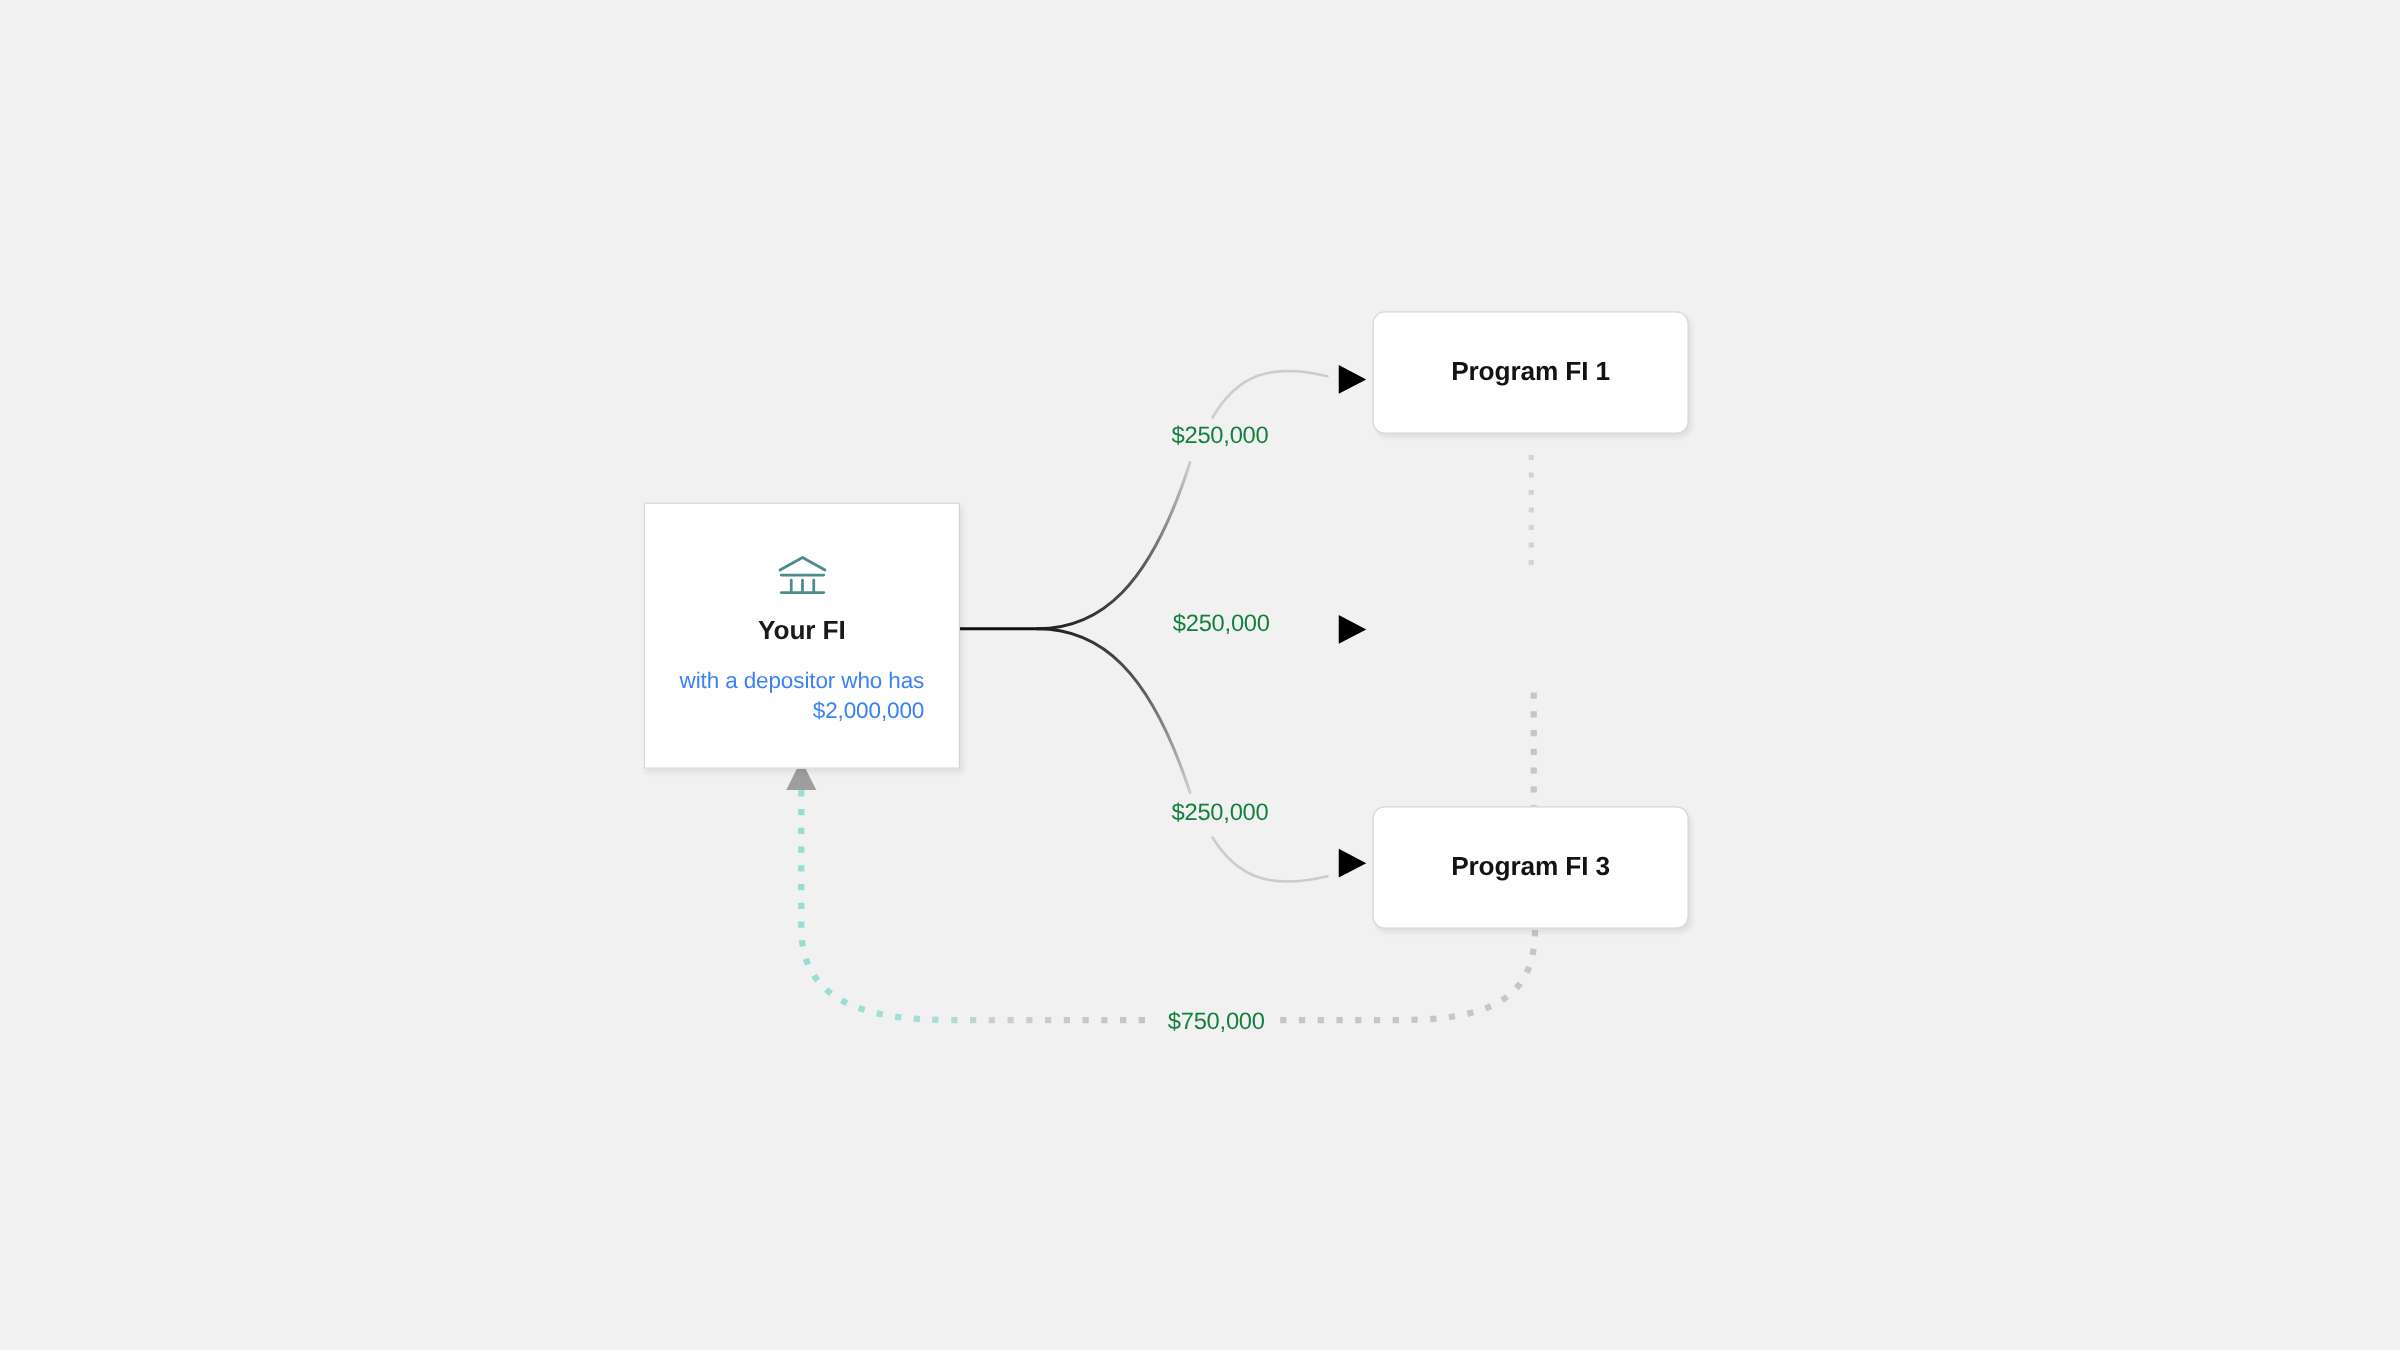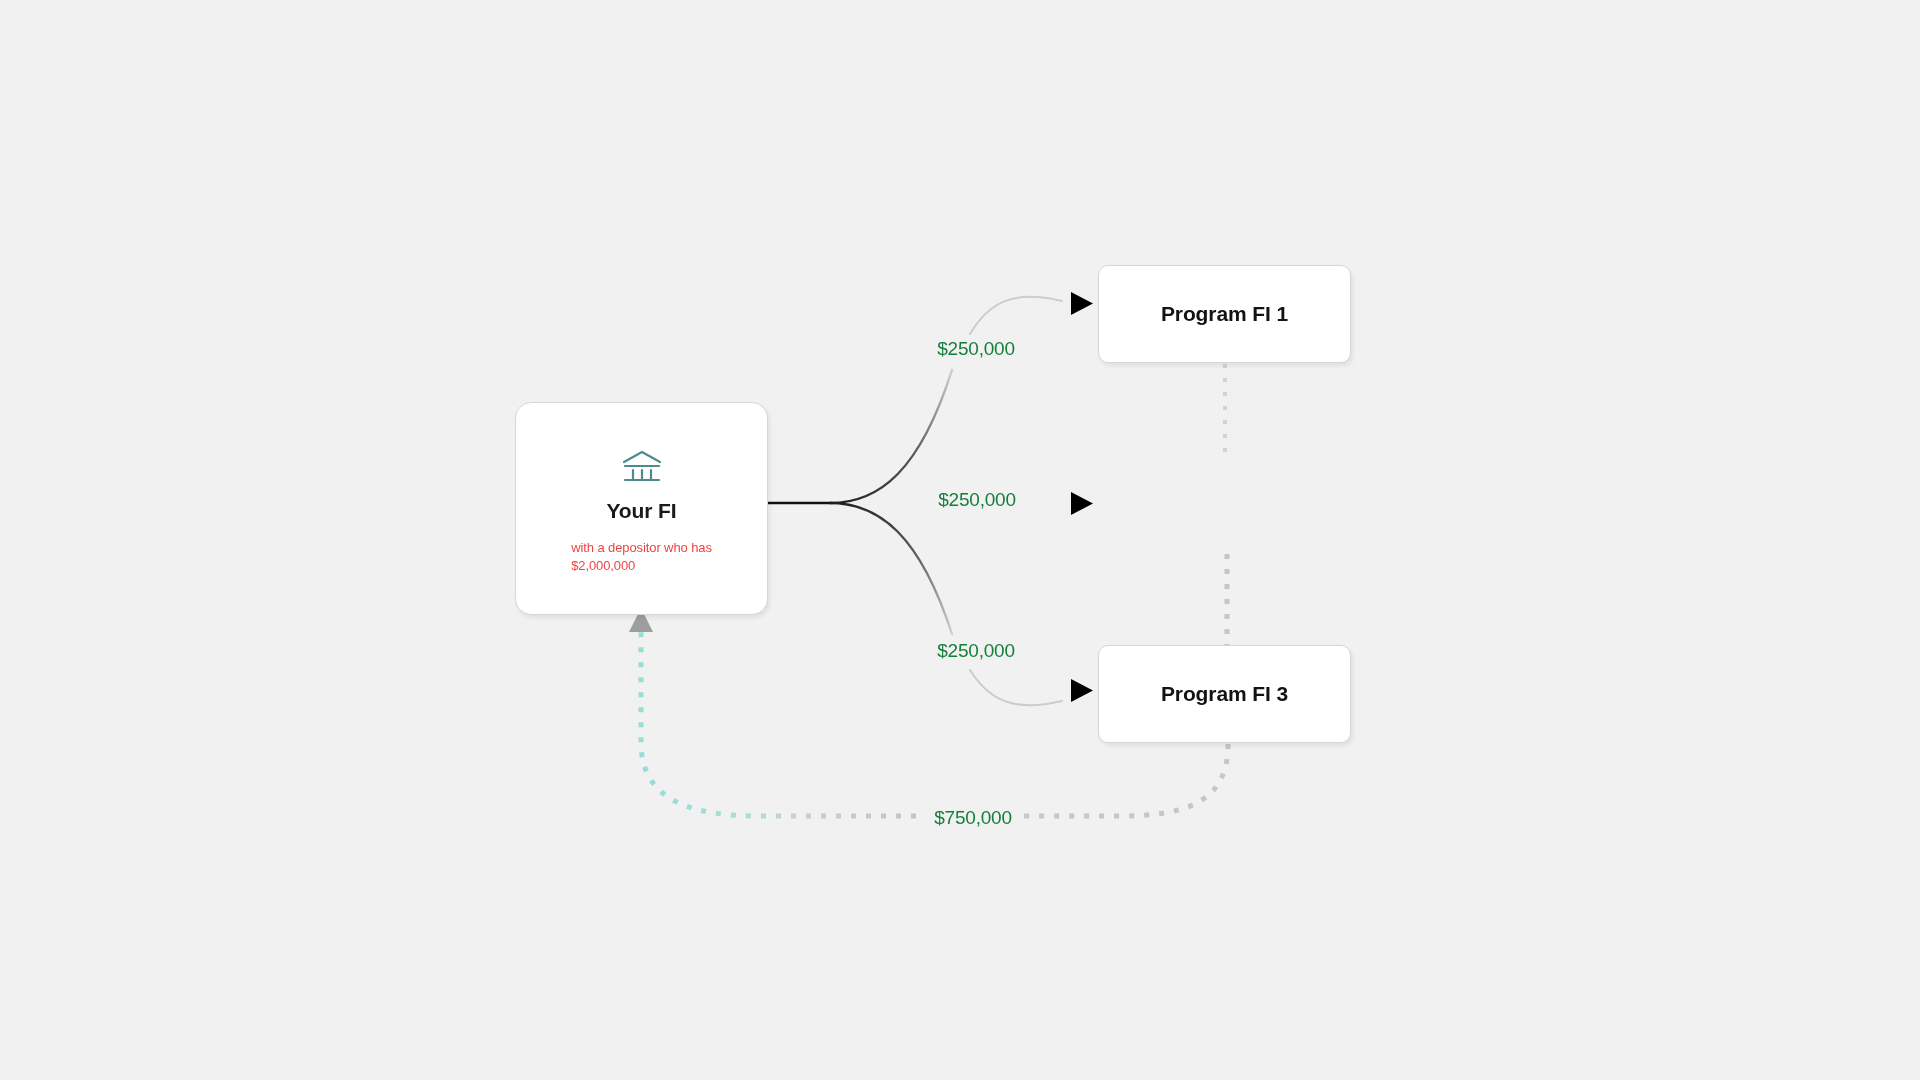--- a/index.html
+++ b/index.html
@@ -26,21 +26,21 @@
     width: 1920px;
     height: 1080px;
     pointer-events: none;
   }
 
   
   .node {
     position: absolute;
     background: #ffffff;
     border: 1px solid #d6d6d6;
-    border-radius: 16px;
+    border-radius: 0;
     box-sizing: border-box;
     box-shadow: 2px 3px 4px rgba(0,0,0,0.07);
     display: flex;
     flex-direction: column;
     align-items: center;
     justify-content: center;
   }
 
   #node-source {
     left: 515px;
@@ -59,35 +59,35 @@
 
   .source-title {
     font-size: 21px;
     font-weight: 700;
     color: #1a1a1a;
     letter-spacing: -0.1px;
     margin-bottom: 16px;
   }
 
   .source-sub {
-    font-size: 13px;
+    font-size: 18px;
     font-weight: 400;
-    color: #ef4444;
+    color: #3b82f6;
     line-height: 1.32;
-    text-align: left;
+    text-align: right;
     letter-spacing: -0.1px;
   }
 
   .program-node {
     width: 253px;
     height: 98px;
     border-radius: 10px;
   }
 
-  #node-pfi1 { left: 1098px; top: 265px; }
+  #node-pfi1 { left: 1098px; top: 249px; }
   #node-pfi2 { left: 1098px; top: 455px; }
   #node-pfi3 { left: 1098px; top: 645px; }
 
   .program-label {
     font-size: 21px;
     font-weight: 700;
     color: #131313;
     letter-spacing: -0.1px;
   }
 

